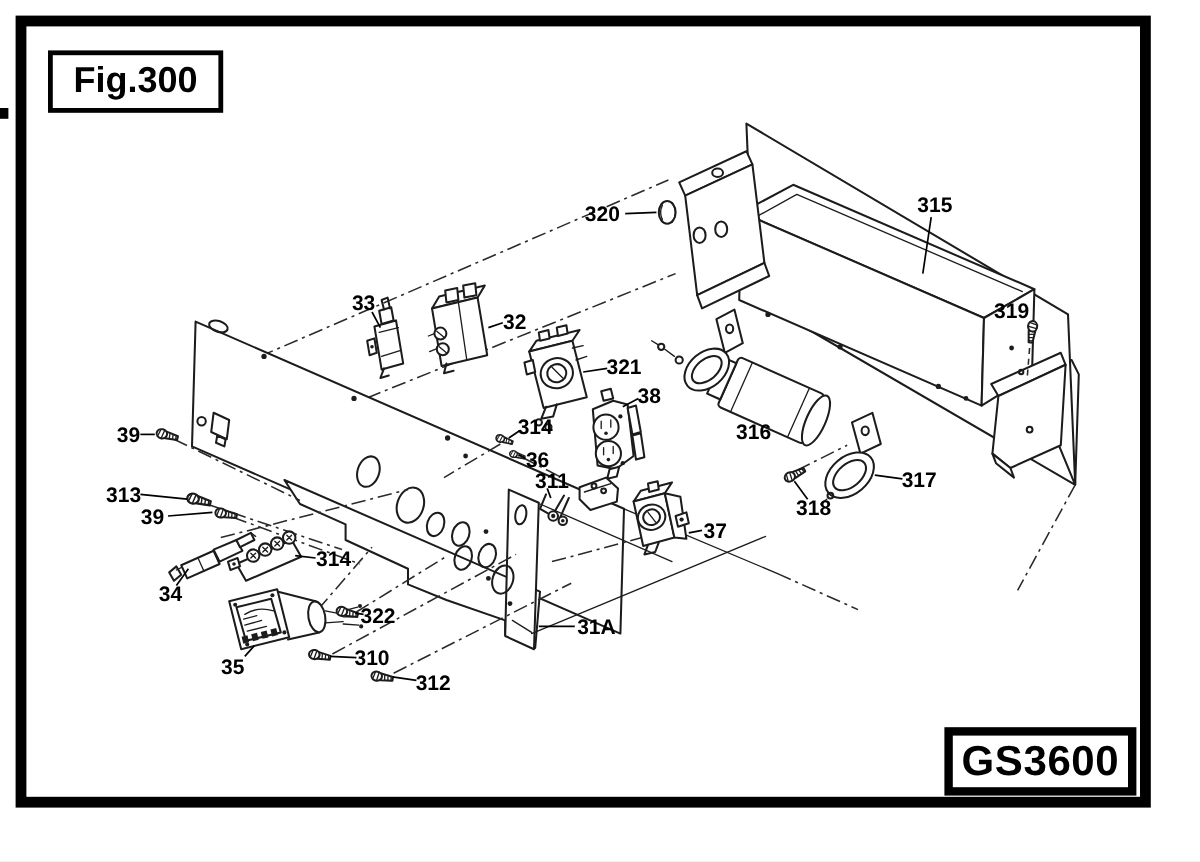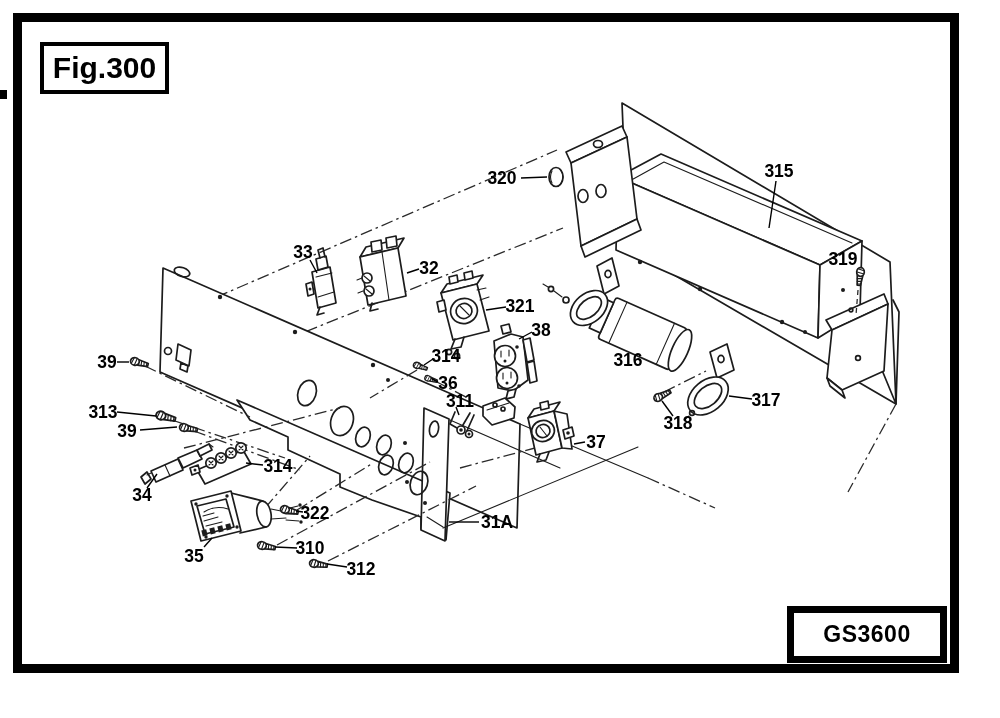--- a/index.html
+++ b/index.html
@@ -1,25 +1,25 @@
 <!DOCTYPE html>
 <html><head>
 <meta charset="utf-8">
 <style>
   html,body{margin:0;padding:0;background:#e8e8e8;}
   .page{position:relative;width:1000px;height:718px;background:#ffffff;overflow:hidden;
         font-family:"Liberation Sans",sans-serif;}
   .frame{position:absolute;left:13px;top:13px;width:946px;height:660px;
          border:9px solid #000;box-sizing:border-box;pointer-events:none;}
-  .fig-box{position:absolute;left:40px;top:42px;width:129px;height:52px;
+  .fig-box{position:absolute;left:40px;top:42px;width:146px;height:52px;
            border:4px solid #000;box-sizing:border-box;display:flex;align-items:center;
            justify-content:center;font-size:30px;font-weight:bold;color:#000;}
   .model-box{position:absolute;left:787px;top:606px;width:160px;height:57px;
            border:7px solid #000;box-sizing:border-box;display:flex;align-items:center;
-           justify-content:center;font-size:23px;font-weight:bold;color:#000;letter-spacing:.5px;}
+           justify-content:center;font-size:35px;font-weight:bold;color:#000;letter-spacing:.5px;}
   .scan-mark{position:absolute;left:0;top:90px;width:7px;height:9px;background:#000;}
   svg#art{position:absolute;left:0;top:0;}
   .s{fill:none;stroke:#1c1c1c;stroke-width:1.7;stroke-linejoin:round;stroke-linecap:round;}
   .w{fill:#ffffff;}
   .thin{stroke-width:1.1;}
   .dd{fill:none;stroke:#2a2a2a;stroke-width:1.3;stroke-dasharray:12 4 2.5 4;}
   .dash{fill:none;stroke:#2a2a2a;stroke-width:1.3;stroke-dasharray:5 4;}
   .dot{fill:#1c1c1c;stroke:none;}
   .leader{stroke:#000;stroke-width:1.4;}
   .plabel{font-family:"Liberation Sans",sans-serif;font-size:17.5px;font-weight:bold;

